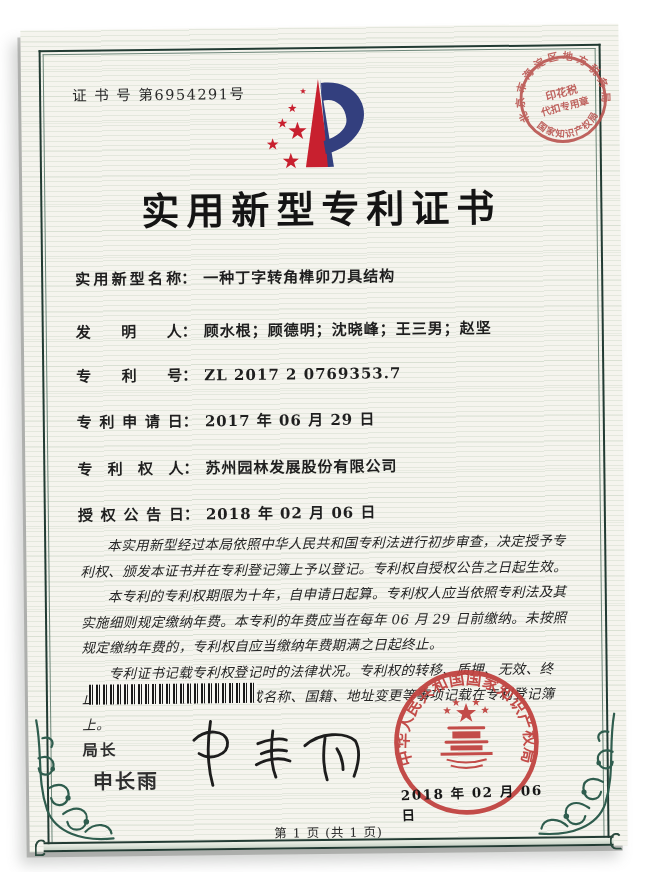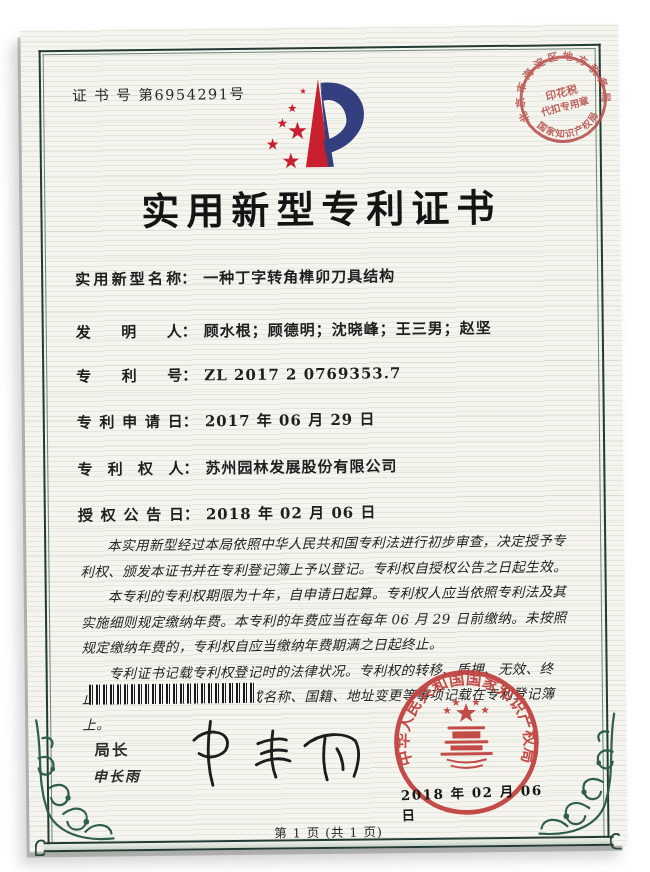--- a/index.html
+++ b/index.html
@@ -51,22 +51,22 @@
   .paras p{margin:0;text-indent:2em;font-size:13.5px;line-height:25.5px;
     color:#252525;font-style:italic;letter-spacing:0.4px;}
 
   .barcode{position:absolute;left:61px;top:655px;width:168px;height:20px;
     background:repeating-linear-gradient(90deg,
       #191919 0 2px,#f6f6f2 2px 3px,
       #191919 3px 4px,#f6f6f2 4px 7px,
       #191919 7px 9px,#f6f6f2 9px 10px,
       #191919 10px 11px,#f6f6f2 11px 14px);}
 
-  .officer-title{position:absolute;left:66px;top:708px;font-size:15.5px;font-weight:700;color:#2e2e2e;letter-spacing:2px;font-family:Liberation Serif, serif;}
-  .officer-name{position:absolute;left:64px;top:736px;font-size:14px;font-weight:700;color:#2e2e2e;letter-spacing:2px;font-style:italic;}
+  .officer-title{position:absolute;left:54px;top:708px;font-size:15.5px;font-weight:700;color:#2e2e2e;letter-spacing:2px;font-family:Liberation Serif, serif;}
+  .officer-name{position:absolute;left:64px;top:736px;font-size:20px;font-weight:700;color:#2e2e2e;letter-spacing:2px;}
   .signature{position:absolute;left:152px;top:682px;width:185px;height:88px;}
 
   .seal{position:absolute;left:362px;top:641px;width:152px;height:152px;opacity:.93;}
   .seal-date{position:absolute;left:372px;top:756px;width:160px;font-size:13.5px;font-weight:700;
     color:#181818;letter-spacing:1.5px;transform:rotate(-1.5deg);}
 
   .stamp{position:absolute;left:493px;top:26px;width:98px;height:98px;transform:rotate(-14deg);opacity:.88;}
 
   .footer{position:absolute;left:0;top:795px;width:100%;text-align:center;
     font-size:12.5px;color:#2a2a2a;letter-spacing:1px;}

